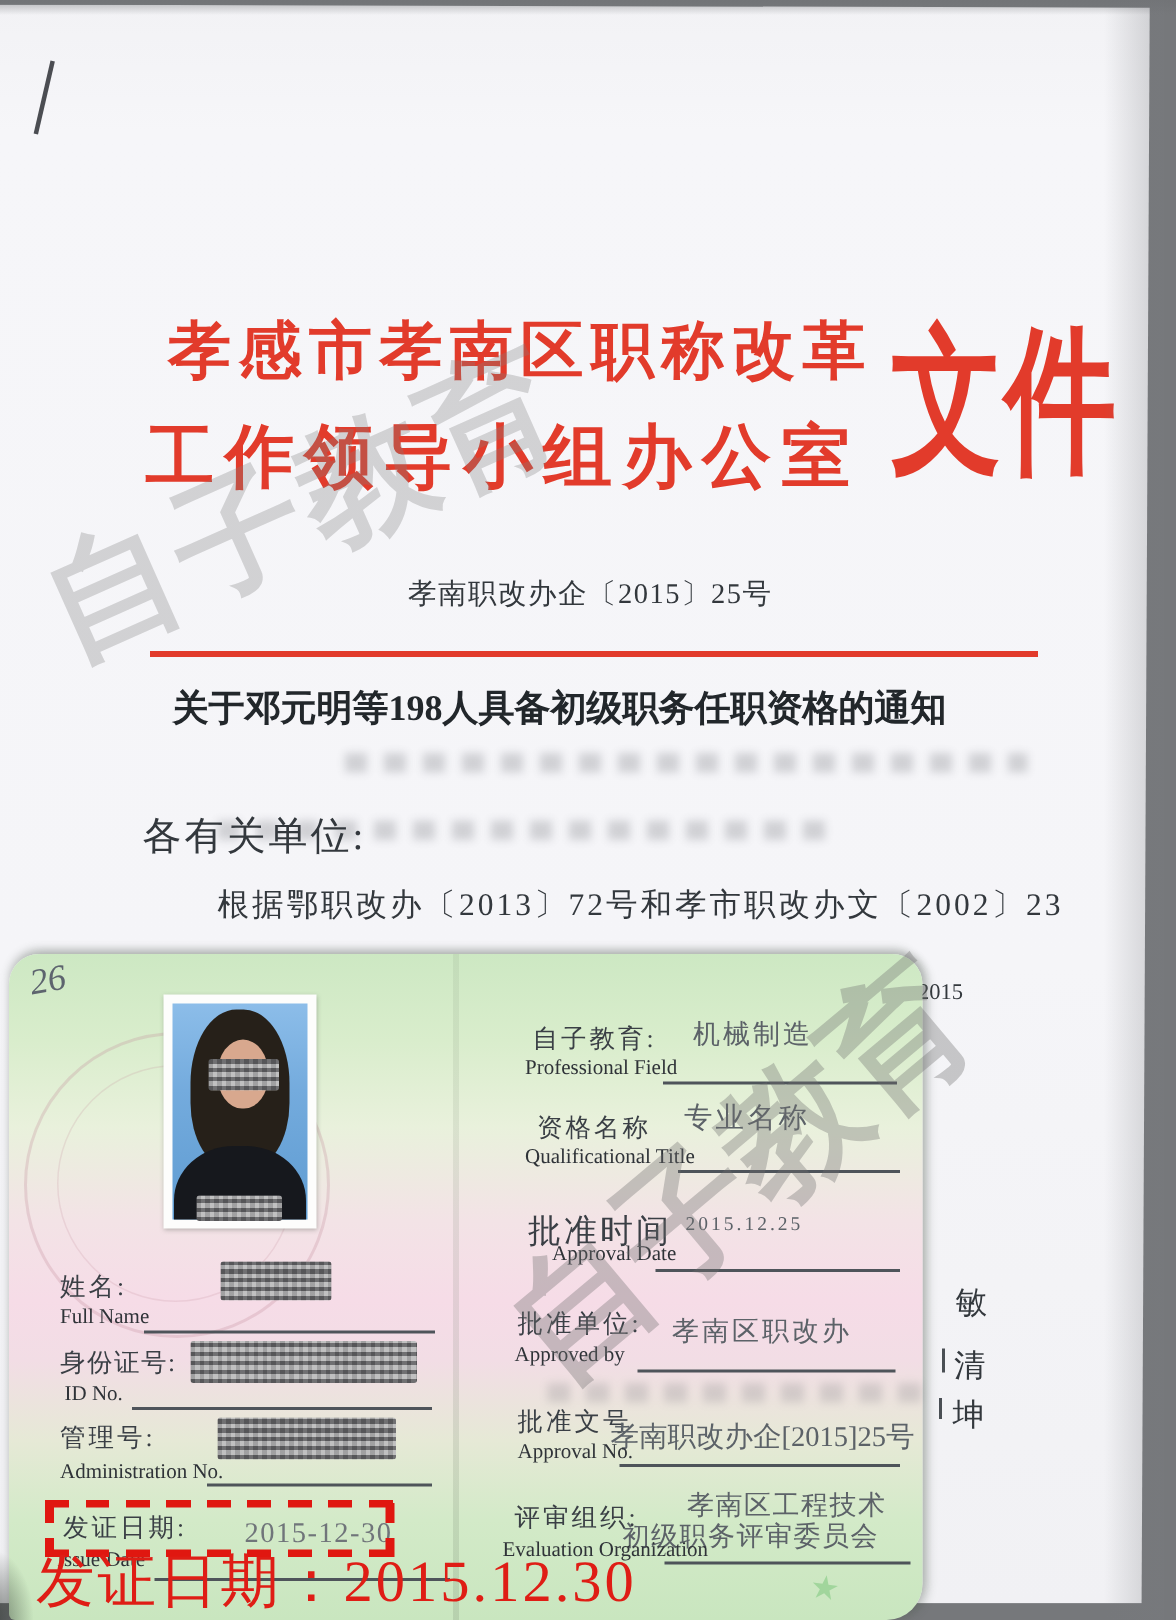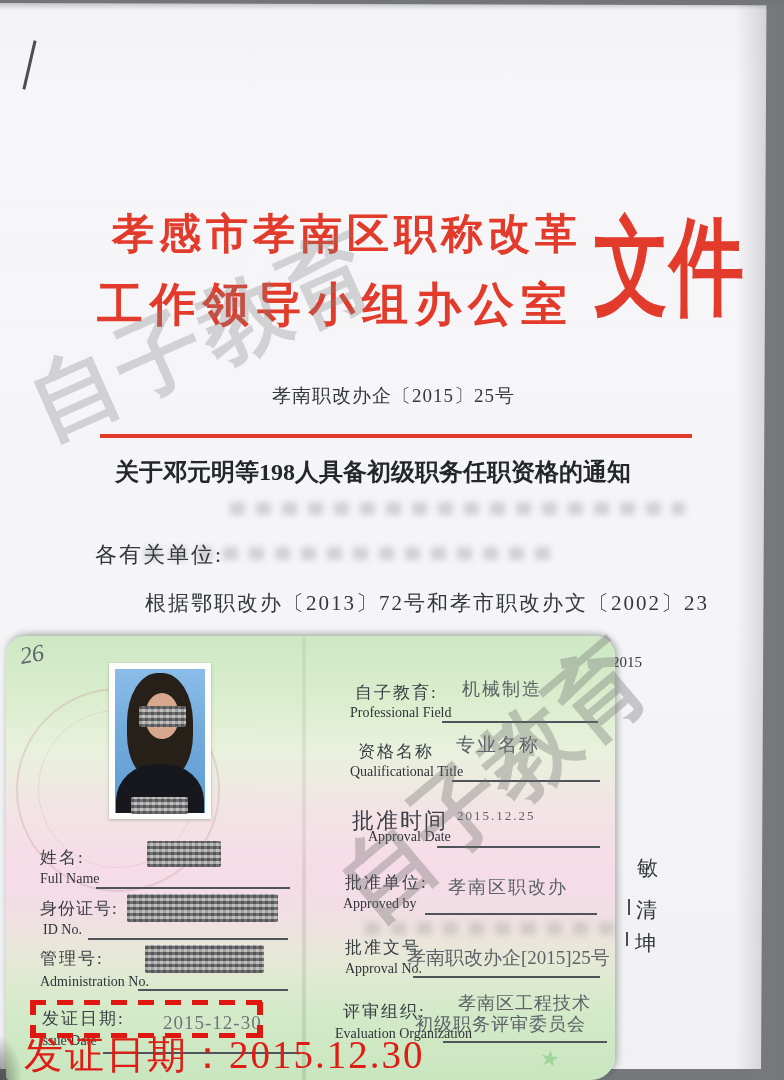--- a/index.html
+++ b/index.html
@@ -78,21 +78,21 @@
 
   <div class="abs doc-text" style="left:272px;top:383px;font-size:19px;letter-spacing:1px;">孝南职改办企〔2015〕25号</div>
 
   <div class="abs" style="left:100px;top:434px;width:592px;height:4px;background:#e23b2b;"></div>
 
   <div class="abs doc-text" style="left:115px;top:456px;font-size:24px;font-weight:bold;color:#22272b;">关于邓元明等198人具备初级职务任职资格的通知</div>
 
   <div class="abs smudge" style="left:230px;top:502px;width:455px;"></div>
   <div class="abs smudge" style="left:145px;top:547px;width:415px;"></div>
 
-  <div class="abs doc-text" style="left:95px;top:540px;font-size:22px;letter-spacing:2px;">各有关单位:</div>
+  <div class="abs doc-text" style="left:95px;top:540px;font-size:26px;letter-spacing:2px;">各有关单位:</div>
   <div class="abs doc-text" style="left:145px;top:589px;font-size:21px;letter-spacing:2px;">根据鄂职改办〔2013〕72号和孝市职改办文〔2002〕23</div>
 
   <div class="abs doc-text" style="left:612px;top:654px;font-size:15px;">2015</div>
   <div class="abs doc-text" style="left:637px;top:854px;font-size:21px;">敏</div>
   <div class="abs doc-text" style="left:636px;top:896px;font-size:21px;">清</div>
   <div class="abs" style="left:628px;top:899px;width:2px;height:16px;background:#4a4f54;"></div>
   <div class="abs doc-text" style="left:635px;top:929px;font-size:21px;">坤</div>
   <div class="abs" style="left:626px;top:932px;width:2px;height:14px;background:#4a4f54;"></div>
 
   <div class="abs wm" style="left:35px;top:352px;font-size:88px;opacity:.30;letter-spacing:4px;transform:rotate(-24deg);">自子教育</div>

